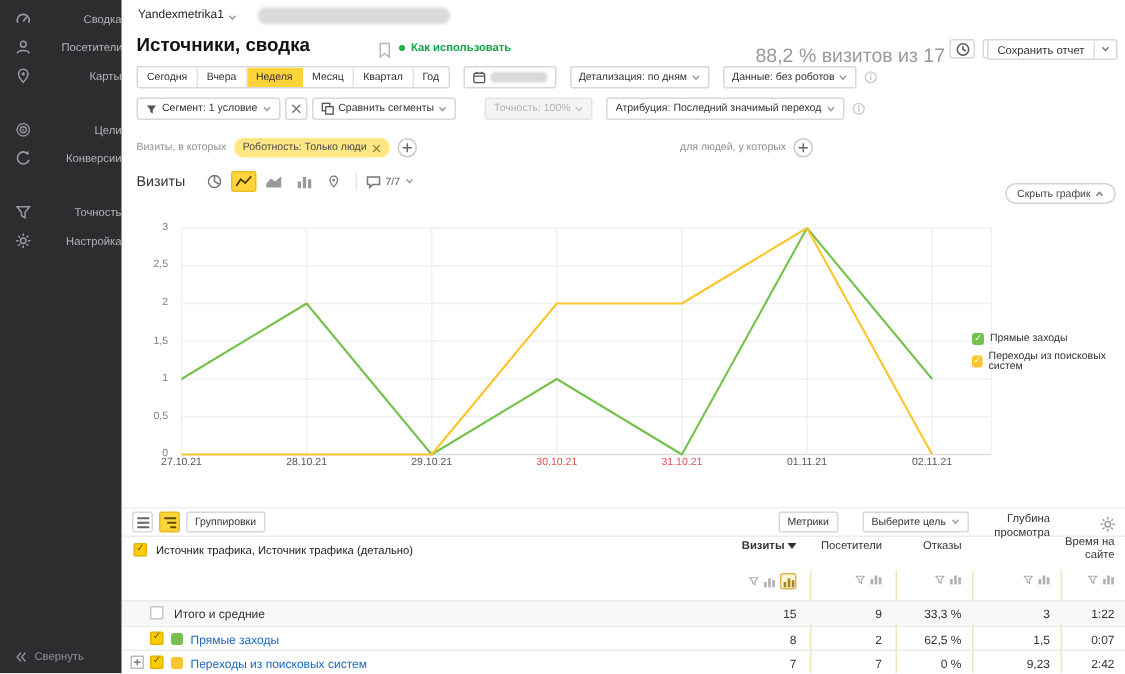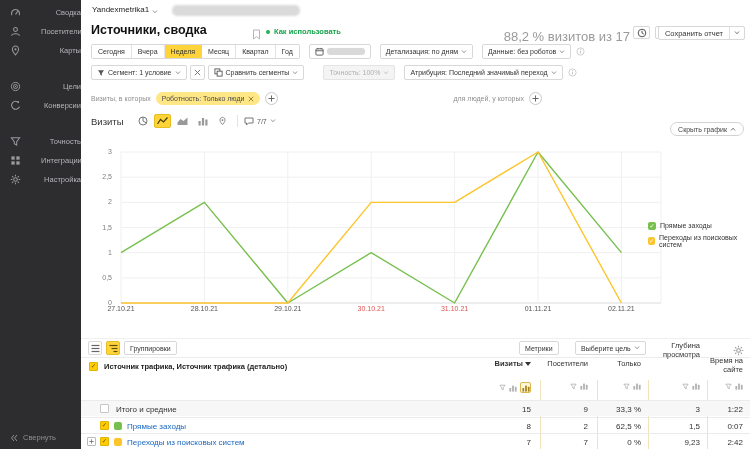--- a/index.html
+++ b/index.html
@@ -87,21 +87,21 @@
   .t-toolbar-line { position:absolute; left:81px; right:0; top:338px; border-top:1px solid #f0f0f0; }
   .tbl-toolbar { position:absolute; left:88px; top:341px; display:flex; align-items:center; gap:4px; }
   .mini-btn { width:14px; height:14px; display:flex; align-items:center; justify-content:center;
               border:1px solid #d8d8d8; border-radius:2px; background:#fff; cursor:pointer; }
   .mini-btn.sel { background:#ffd43b; border-color:#e8bd1f; }
   .metrics-btn { position:absolute; left:519px; top:341px; }
   .goal-btn { position:absolute; left:575px; top:341px; }
   .gear-btn { position:absolute; left:733px; top:342px; cursor:pointer; }
   .t-head-line { position:absolute; left:81px; right:0; top:357px; border-top:1px solid #ececec; }
   .dim-check { position:absolute; left:89px; top:362px; }
-  .dim-header { position:absolute; left:104px; top:362px; font-size:7.5px; font-weight:700; color:#222; }
+  .dim-header { position:absolute; left:104px; top:362px; font-size:7.5px; font-weight:400; color:#222; }
   .colhead { position:absolute; top:360px; text-align:right; font-size:7.5px; color:#333; line-height:1.15; }
   .colhead.main { font-weight:700; }
   .sort-tri { display:inline-block; width:0; height:0; border-left:3px solid transparent;
               border-right:3px solid transparent; border-top:4px solid #333; margin-left:2px; }
   .filter-row { position:absolute; top:382px; display:flex; justify-content:flex-end; align-items:center; gap:3px; }
   .fbox { width:11px; height:11px; border:1px solid #dcb84e; background:#fff7d9; border-radius:2px;
           display:flex; align-items:center; justify-content:center; }
   .vsep { position:absolute; top:380px; height:69px; width:1px; background:#f1e4bd; }
   .trow { position:absolute; left:81px; right:0; height:16px; border-top:1px solid #ebebeb; }
   .trow.totals { background:#f7f7f7; }
@@ -161,29 +161,20 @@
           <path d="M9.9 0.8 L9.7 3.4 L7.2 2.6 Z" fill="#9a9a9e"></path>
         </svg>
       <span>Конверсии</span>
     </div>
     <div class="side-gap"></div>
     <div class="side-item">
       <svg width="11" height="11" viewBox="0 0 12 12">
           <path d="M1.5 2 H10.5 L7.3 6.2 V10 L4.7 8.4 V6.2 Z" fill="none" stroke="#9a9a9e" stroke-width="1.1"></path>
         </svg>
       <span>Точность</span>
-    </div>
-    <div class="side-item">
-      <svg width="11" height="11" viewBox="0 0 12 12">
-          <rect x="1.5" y="1.5" width="3.6" height="3.6" fill="#9a9a9e"></rect>
-          <rect x="6.9" y="1.5" width="3.6" height="3.6" fill="#9a9a9e"></rect>
-          <rect x="1.5" y="6.9" width="3.6" height="3.6" fill="#9a9a9e"></rect>
-          <rect x="6.9" y="6.9" width="3.6" height="3.6" fill="#9a9a9e"></rect>
-        </svg>
-      <span>Интеграции</span>
     </div>
     <div class="side-item">
       <svg width="11" height="11" viewBox="0 0 12 12">
           <circle cx="6" cy="6" r="2" fill="none" stroke="#9a9a9e" stroke-width="1.1"></circle>
           <g stroke="#9a9a9e" stroke-width="1.1">
             <line x1="6" y1="0.8" x2="6" y2="2.6"></line>
             <line x1="6" y1="9.4" x2="6" y2="11.2"></line>
             <line x1="0.8" y1="6" x2="2.6" y2="6"></line>
             <line x1="9.4" y1="6" x2="11.2" y2="6"></line>
             <line x1="2.3" y1="2.3" x2="3.6" y2="3.6"></line>
@@ -492,21 +483,21 @@
   </span>
 
   <div class="t-head-line"></div>
   <span class="checkbox checked dim-check"></span>
   <div class="dim-header">Источник трафика, Источник трафика (детально)</div>
 
   <div class="colhead main c1 w45" style="position:absolute;">
     <span>Визиты</span><span class="sort-tri"></span>
   </div>
   <div class="colhead c2 w45" style="position:absolute;"><span>Посетители</span></div>
-  <div class="colhead c3 w40" style="position:absolute;"><span>Только</span></div>
+  <div class="colhead c3 w40" style="position:absolute;"><span>Отказы</span></div>
   <div class="colhead c4 w52" style="position:absolute;top:342px;"><span>Глубина просмотра</span></div>
   <div class="colhead c5 w44" style="position:absolute;top:357px;"><span>Время на сайте</span></div>
 
   <div class="filter-row c1 w45">
     <svg width="7" height="7" viewBox="0 0 12 12">
         <path d="M1.5 2 H10.5 L7.3 6.2 V10 L4.7 8.4 V6.2 Z" fill="none" stroke="#b0b0b0" stroke-width="1.4"></path>
       </svg>
     <svg width="8" height="8" viewBox="0 0 10 10">
         <rect x="0.5" y="5" width="2.2" height="4.5" fill="#b0b0b0"></rect>
         <rect x="3.9" y="2" width="2.2" height="7.5" fill="#b0b0b0"></rect>

